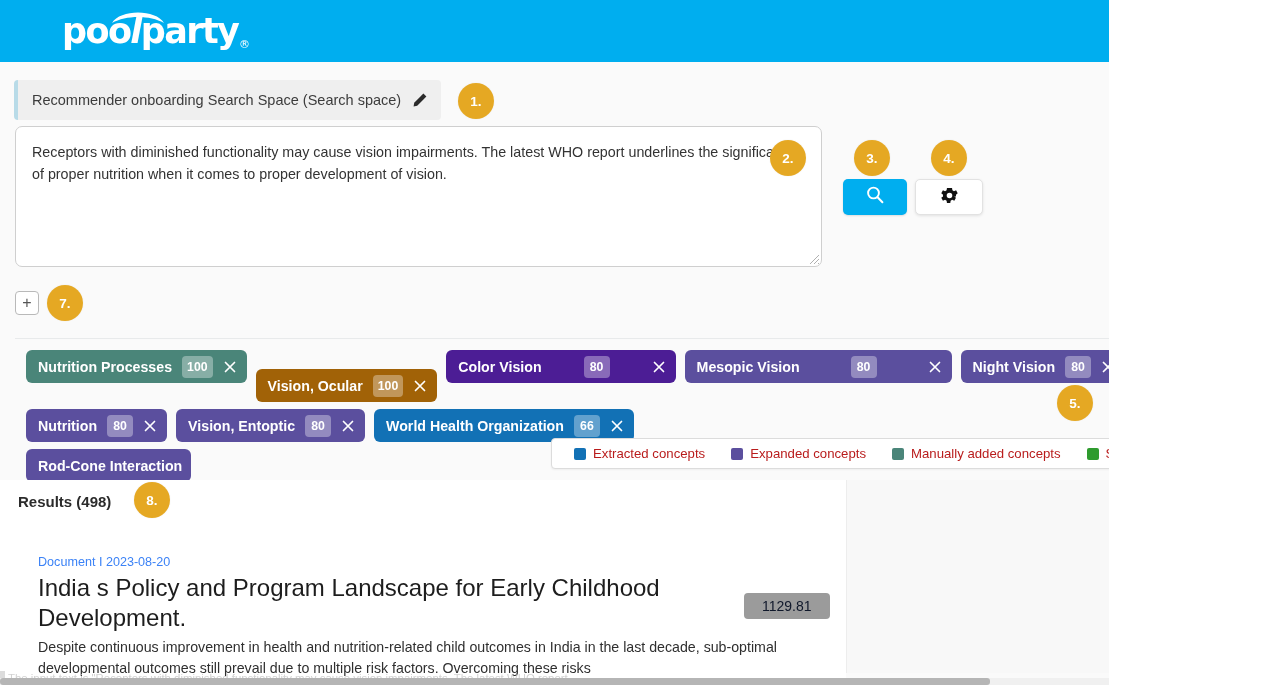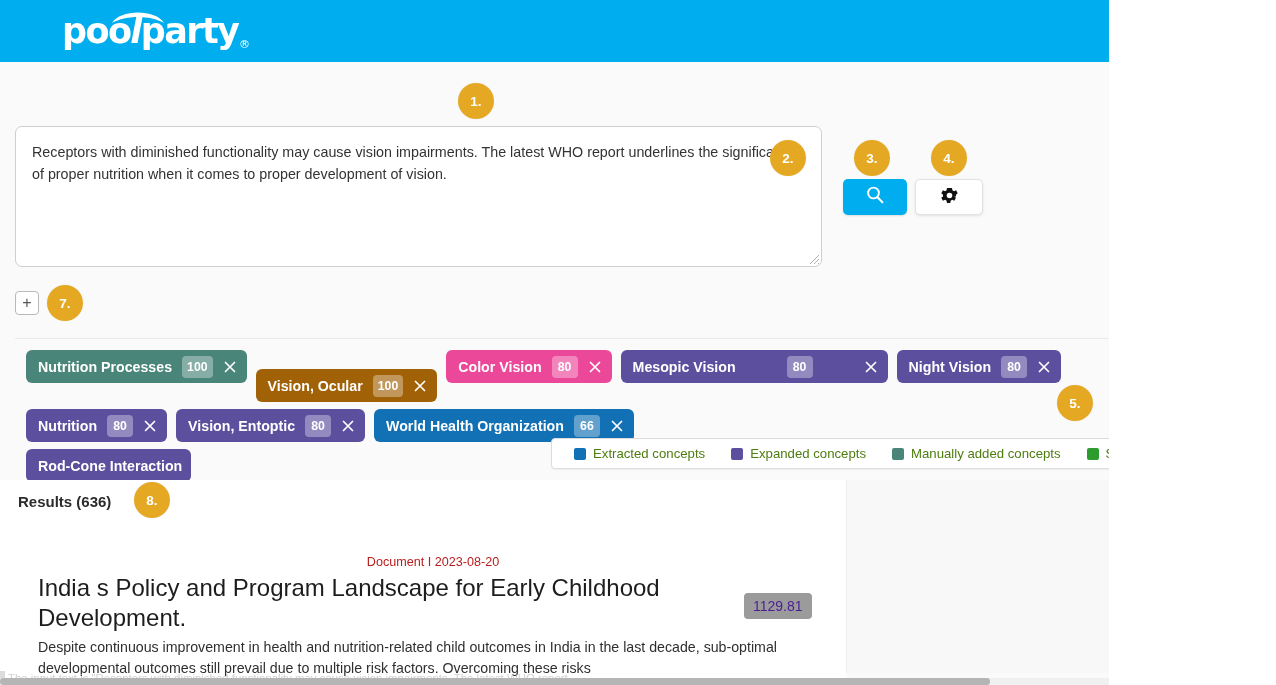--- a/index.html
+++ b/index.html
@@ -158,53 +158,53 @@
   .legend {
     position: absolute; left: 551px; top: 438px;
     width: 665px; height: 31px;
     background: #ffffff; border: 1px solid #dcdcdc; border-radius: 4px;
     display: flex; align-items: center; padding: 0 22px;
     box-shadow: 0 1px 2px rgba(0,0,0,0.05);
     z-index: 25;
   }
   .legend-item { display: flex; align-items: center; margin-right: 26px; }
   .legend-swatch { width: 12px; height: 12px; border-radius: 2px; margin-right: 7px; }
-  .legend-label { font-size: 13.2px; color: #4d7c0f; white-space: nowrap; }
+  .legend-label { font-size: 13.2px; color: #b91c1c; white-space: nowrap; }
 
   
   .help-icon {
     position: absolute; left: 1196px; top: 403px;
     width: 18px; height: 18px; border-radius: 50%;
     background: #e0e0e0; color: #9a9a9a;
     display: flex; align-items: center; justify-content: center;
     font-size: 12px; font-weight: 700; cursor: pointer;
   }
 
   
   .results-area {
     position: absolute; left: 0; top: 480px; width: 846px; height: 205px;
     background: #ffffff; overflow: hidden;
   }
   .results-heading {
     position: absolute; left: 18px; top: 13px;
     font-size: 15px; font-weight: 700; color: #2b2b2b;
   }
   .result-item { position: absolute; left: 38px; top: 75px; width: 790px; }
-  .result-meta { font-size: 12.6px; color: #b91c1c; margin-bottom: 4px; text-align: center; }
+  .result-meta { font-size: 12.6px; color: #3b82f6; margin-bottom: 4px; }
   .result-title {
     font-size: 24px; color: #1d1d1d; line-height: 30px;
     font-weight: 400; max-width: 640px; margin: 0 0 4px 0; cursor: pointer;
   }
   .result-snippet {
     font-size: 14.2px; line-height: 21px; color: #2f2f2f; max-width: 772px;
   }
   .result-score {
     position: absolute; left: 744px; top: 113px;
-    background: #9b9b9b; color: #4c1d95; border-radius: 4px;
-    padding: 5px 9px; font-size: 14px;
+    background: #9b9b9b; color: #0f172a; border-radius: 4px;
+    padding: 5px 18px; font-size: 14px;
   }
   .results-side {
     position: absolute; left: 846px; top: 480px;
     width: 409px; height: 193px; background: #f8f8f8;
     border-left: 1px solid #ededed;
   }
 
   
   .ghost-text {
     position: absolute; left: 8px; top: 672px;
@@ -240,20 +240,28 @@
       <div class="logo-umbrella">
         <svg width="56" height="16" viewBox="0 0 56 16">
           <path d="M2 15 C10 1, 46 1, 54 15 C40 7, 16 7, 2 15 Z" fill="#ffffff"></path>
         </svg>
       </div>
       <div class="logo-text"><span>poo</span><span class="slant">l</span><span>party</span></div>
       <div class="logo-reg">®</div>
     </div>
   </div>
 
+  <div class="searchspace-chip">
+    <span class="searchspace-label">Recommender onboarding Search Space (Search space)</span>
+    <span class="pencil-icon">
+      <svg width="16" height="16" viewBox="0 0 16 16">
+        <path d="M11.4 1.6 L14.4 4.6 L5.2 13.8 L1.6 14.4 L2.2 10.8 Z" fill="#2b2b2b"></path>
+      </svg>
+    </span>
+  </div>
 
   <textarea class="query-box" placeholder="Enter your text here" style="">Receptors with diminished functionality may cause vision impairments. The latest WHO report underlines the significance of proper nutrition when it comes to proper development of vision.</textarea>
   <div class="resize-grip">
     <svg width="14" height="14" viewBox="0 0 14 14">
       <path d="M13 4 L4 13 M13 8 L8 13 M13 12 L12 13" stroke="#b0b0b0" stroke-width="1" fill="none"></path>
     </svg>
   </div>
 
   <div class="btn btn-search">
     <span>
@@ -291,21 +299,21 @@
         </div>
         <div class="tag" style="background: #a16207; margin-top: 19px;">
           <span>Vision, Ocular</span>
           <span class="tag-score">100</span>
           <span class="tag-x">
             <svg width="14" height="14" viewBox="0 0 14 14">
               <path d="M2.5 2.5 L11.5 11.5 M11.5 2.5 L2.5 11.5" stroke="#ffffff" stroke-width="1.7" stroke-linecap="round"></path>
             </svg>
           </span>
         </div>
-        <div class="tag" style="background: #ec4899;">
+        <div class="tag" style="background: #4c1d95; gap: 32px;">
           <span>Color Vision</span>
           <span class="tag-score">80</span>
           <span class="tag-x">
             <svg width="14" height="14" viewBox="0 0 14 14">
               <path d="M2.5 2.5 L11.5 11.5 M11.5 2.5 L2.5 11.5" stroke="#ffffff" stroke-width="1.7" stroke-linecap="round"></path>
             </svg>
           </span>
         </div>
         <div class="tag" style="background: rgb(91, 79, 158); gap: 41px;">
           <span>Mesopic Vision</span>
@@ -377,21 +385,21 @@
       </div>
       <div class="legend-item">
         <span class="legend-swatch" style="background: rgb(46, 155, 46);"></span>
         <span class="legend-label">Shadow concepts</span>
       </div>
     </div>
 
   <div class="help-icon">?</div>
 
   <div class="results-area">
-    <div class="results-heading">Results (636)</div>
+    <div class="results-heading">Results (498)</div>
     <div class="result-item">
       <div class="result-meta">Document I 2023-08-20</div>
       <div class="result-title">India s Policy and Program Landscape for Early Childhood Development.</div>
       <div class="result-snippet">Despite continuous improvement in health and nutrition-related child outcomes in India in the last decade, sub-optimal developmental outcomes still prevail due to multiple risk factors. Overcoming these risks</div>
     </div>
     <div class="result-score">1129.81</div>
   </div>
   <div class="results-side"></div>
 
   <div class="ghost-bar"></div>

